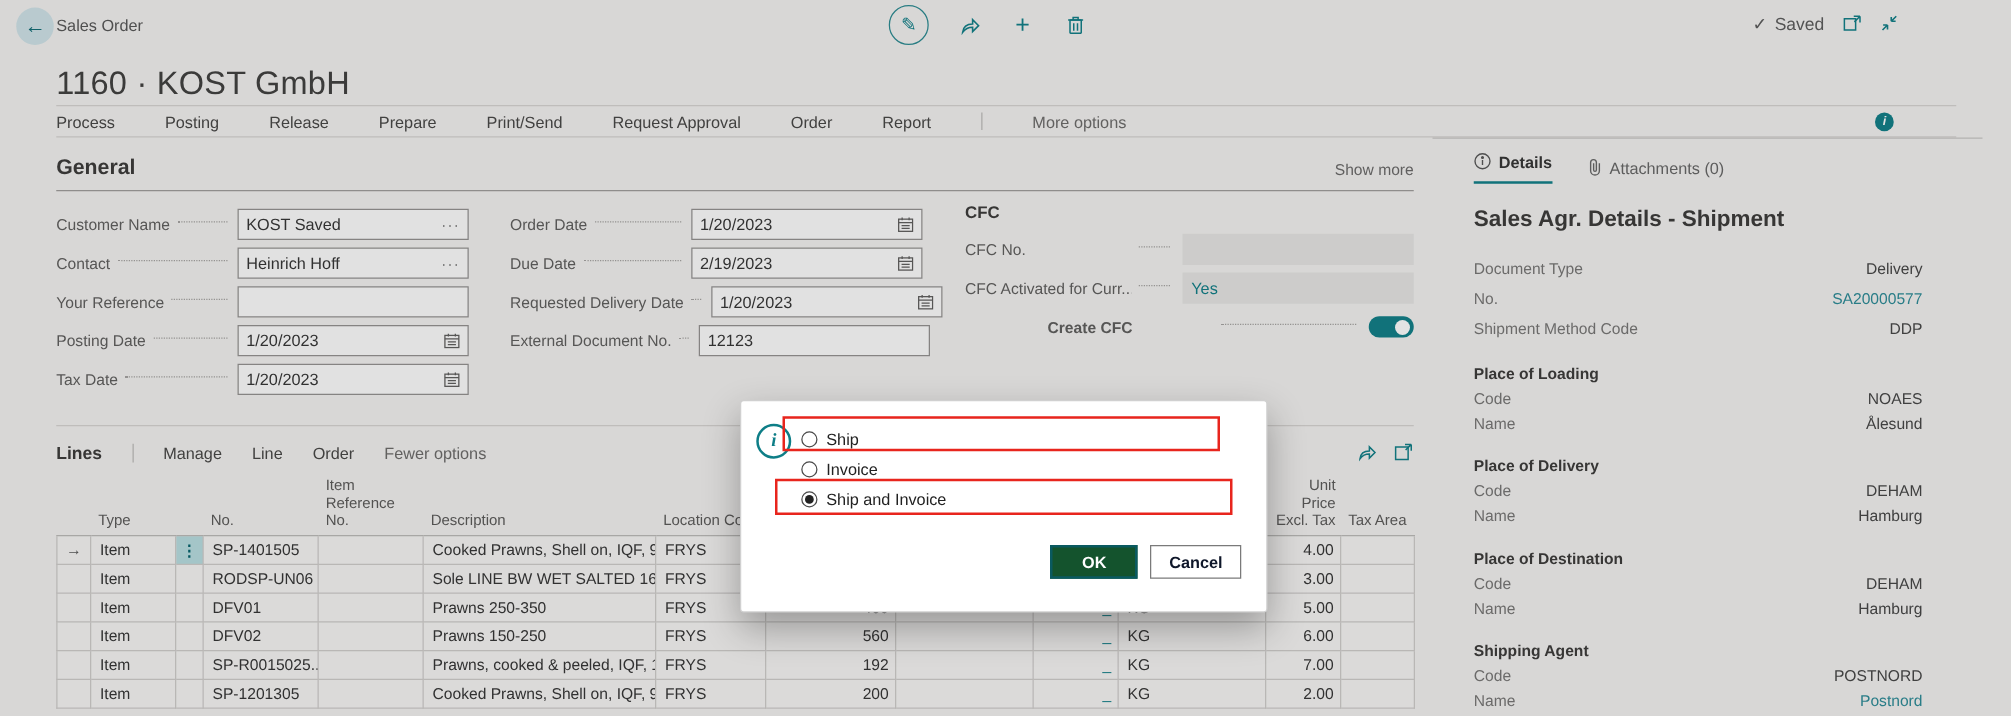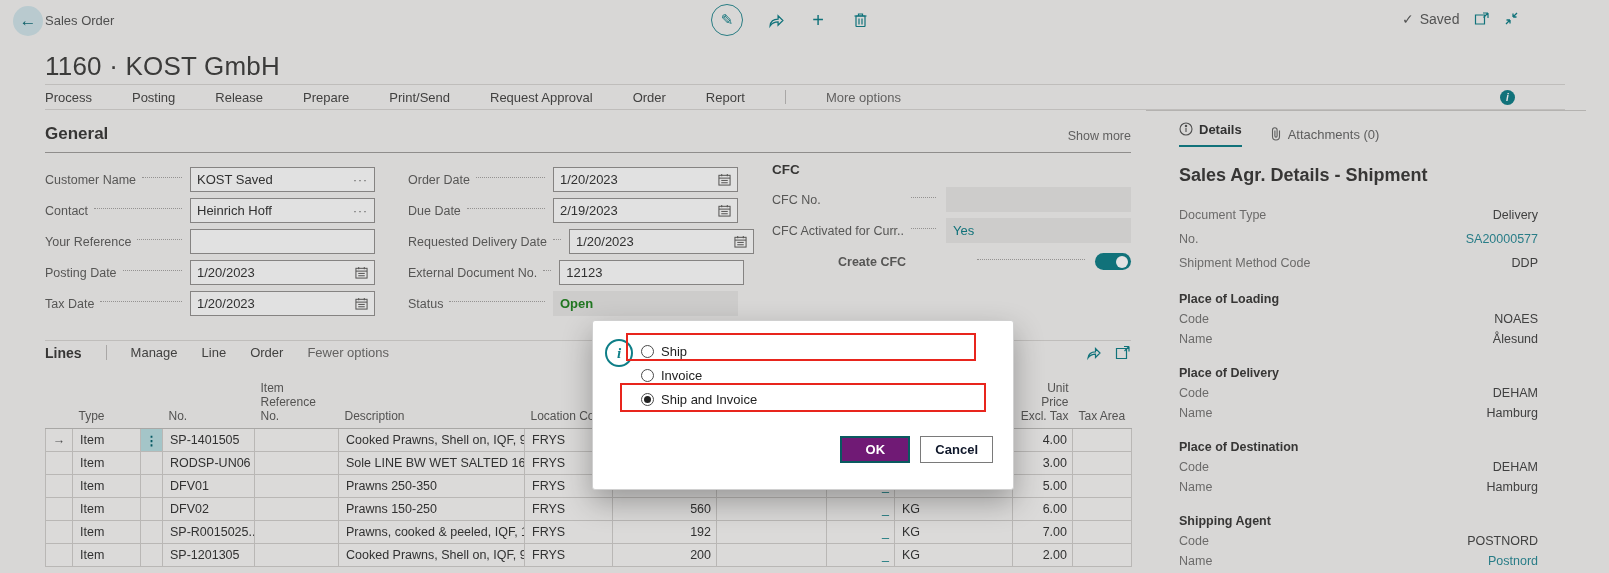--- a/index.html
+++ b/index.html
@@ -57,21 +57,21 @@
   .cfc-col .flabel { width:133px; overflow:hidden; white-space:nowrap; }
   .cfc-col .leader { margin-right:10px; }
   .cfc-col .fbox { width:185px; }
   .toggle { width:36px; height:17px; border-radius:9px; background:#0e7e87; position:relative; flex:none; cursor:pointer; }
   .toggle::after { content:""; position:absolute; right:3px; top:2.5px; width:12px; height:12px; border-radius:50%; background:#fff; }
   .toggle-row { justify-content:flex-end;font-weight:bold; }
   .toggle-row .leader { flex:none; width:108px; }
 
   
   .lines { position:absolute; left:45px; top:340px; width:1086px; border-top:1px solid #d6d4d2; }
-  .lines-toolbar { height:38px; display:flex; align-items:flex-start; gap:24px; padding-top:4px; }
+  .lines-toolbar { height:38px; display:flex; align-items:center; gap:24px; padding-top:4px; }
   .lines-title { font-size:14px; font-weight:bold; color:#3a3938; }
   .lines-div { width:1px; height:15px; background:#bdbbb9; }
   .lines-item { font-size:13px; color:#464544; cursor:pointer; }
   .lines-item.muted { color:#6b6a69; }
   .lines-spacer { flex:1; }
   .lines-icons { display:flex; gap:13px; color:#0e7e87; }
 
   table.grid { border-collapse:collapse; table-layout:fixed; width:1086px; }
   .grid th { font-size:12px; font-weight:400; color:#5a5958; text-align:left; vertical-align:bottom;
     padding:2px 4px 5px 6px; height:36px; border-bottom:1px solid #bcbab8; overflow:hidden; }
@@ -108,21 +108,21 @@
     border:1px solid #d0d0d0; border-radius:3px; box-shadow:0 12px 30px rgba(0,0,0,0.30); }
   .dlg-info { position:absolute; left:12px; top:18px; width:28px; height:28px; border:2px solid #0e7e87; border-radius:50%;
     color:#0e7e87; display:flex; align-items:center; justify-content:center; font-size:15px; font-style:italic; font-family:"Liberation Serif", serif; font-weight:bold; }
   .dlg-options { position:absolute; left:48px; top:18px; }
   .dlg-opt { height:24px; display:flex; align-items:center; gap:7px; font-size:13px; color:#222; cursor:pointer; }
   .radio { width:13px; height:13px; border:1.5px solid #4a4a4a; border-radius:50%; display:flex; align-items:center; justify-content:center; flex:none; }
   .radio.sel::after { content:""; width:7px; height:7px; background:#222; border-radius:50%; }
   .dlg-buttons { position:absolute; right:20px; bottom:26px; display:flex; gap:10px; }
   .btn { height:27px; min-width:70px; font-size:13px; font-weight:bold; display:flex; align-items:center; justify-content:center;
     cursor:pointer; padding:0 14px; font-family:"Liberation Sans", sans-serif; }
-  .btn-ok { background:#701a75; color:#fff; border:2px solid #0a5a60; }
+  .btn-ok { background:#14532d; color:#fff; border:2px solid #0a5a60; }
   .btn-cancel { background:#fff; color:#0f172a; border:1px solid #7a7a7a; }
   .annot { position:absolute; border:2px solid #e8251d; z-index:70; pointer-events:none; }
   .annot-ship { left:626px; top:333px; width:350px; height:28px; }
   .annot-ship-invoice { left:620px; top:383px; width:366px; height:29px; }
 
   svg { display:block; }
 </style>
 </head>
 <body>
 
@@ -308,27 +308,20 @@
               <line x1="3.5" y1="10.5" x2="10.5" y2="10.5"></line>
           </svg>
         </span>
       </div>
     </div>
     <div class="frow">
       <span class="flabel">External Document No.</span>
       <span class="leader"></span>
       <div class="fbox">
         <span class="fval">12123</span>
-      </div>
-    </div>
-    <div class="frow">
-      <span class="flabel">Status</span>
-      <span class="leader"></span>
-      <div class="fbox status">
-        <span class="fval">Open</span>
       </div>
     </div>
   </div>
 
   <div class="cfc-col">
     <div class="cfc-title">CFC</div>
     <div class="frow">
       <span class="flabel">CFC No.</span>
       <span class="leader"></span>
       <div class="fbox disabled">

